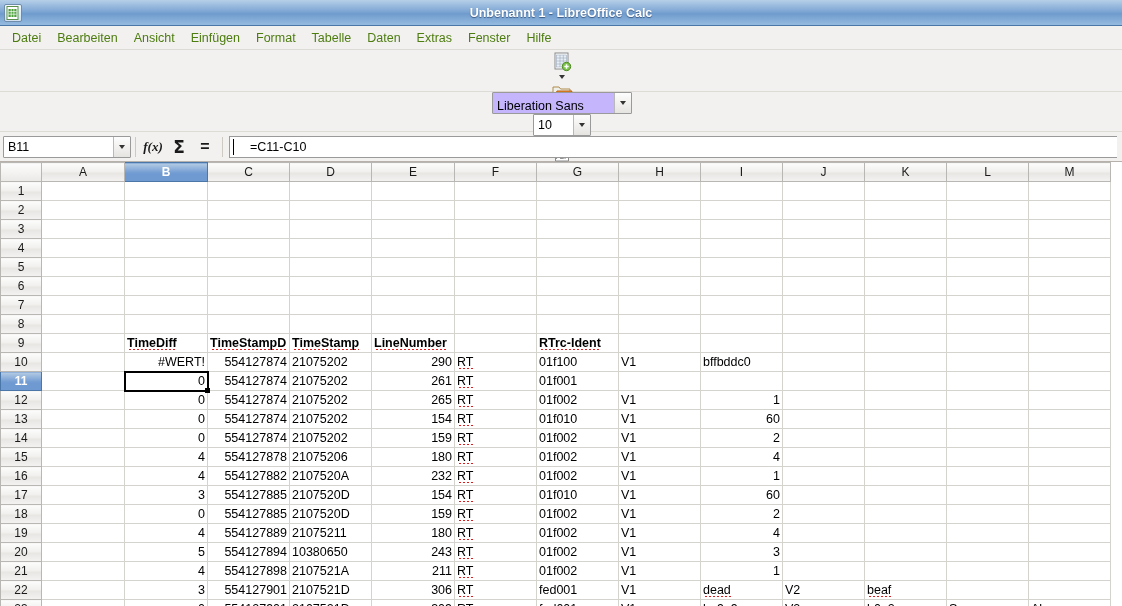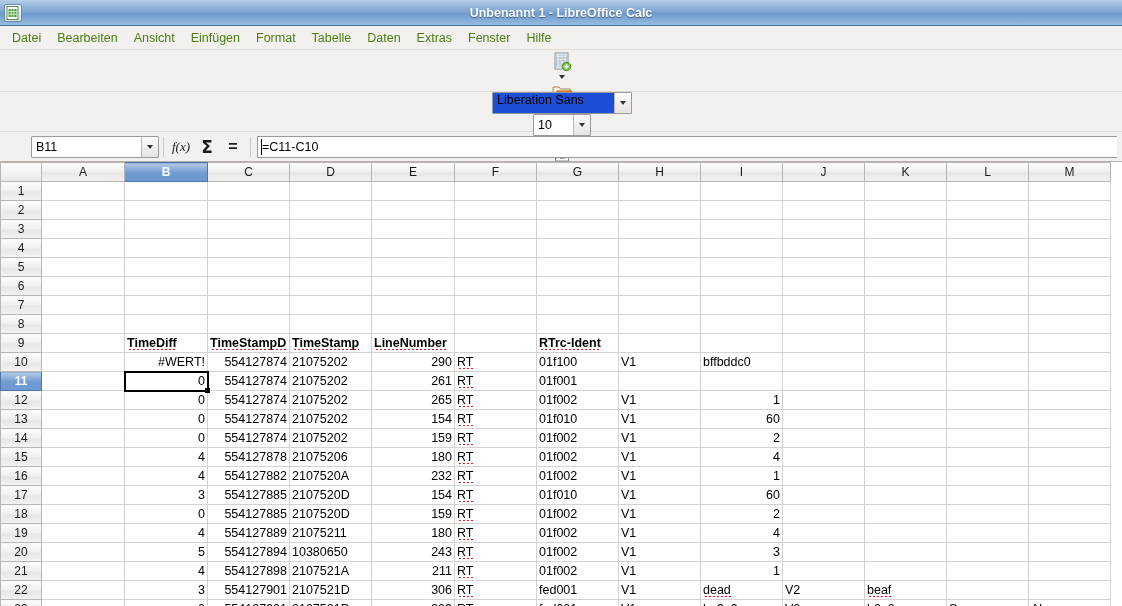--- a/index.html
+++ b/index.html
@@ -78,51 +78,51 @@
 
   
   #formulabar {
     height: 30px; background:#f2f1f0;
     border-bottom: 1px solid #b6b2ab;
     display: flex; align-items: center; padding: 0 3px;
   }
   #namebox {
     width: 128px; height: 22px;
     display: flex; align-items: center;
-    border: 1px solid #9a9a9a; background: #fff; border-radius: 1px; margin-left: 28px;
+    border: 1px solid #9a9a9a; background: #fff; border-radius: 1px;
   }
   #namebox .nb-text {
     flex: 1; font-size: 12.5px; padding-left: 4px; color:#000;
     white-space: nowrap; overflow: hidden;
   }
   #namebox .nb-drop {
     width: 17px; height: 20px; border-left: 1px solid #b9b9b9;
     background: linear-gradient(to bottom,#fdfdfd,#e6e4e1);
     display: flex; align-items: center; justify-content: center;
   }
   .fb-sep { width:1px; height:20px; background:#cdc9c3; margin:0 4px; }
   .fb-btn {
     width: 26px; height: 24px;
     display:flex; align-items:center; justify-content:center;
-    font-size: 14px; color:#1a1a1a;
+    font-size: 14px; color:#1a1a1a;font-weight:bold;
   }
   .fb-btn.fx { font-style: italic; font-family:"Liberation Serif",serif; font-size:13px; }
   .fb-btn.sigma { font-size: 17px; font-weight: bold; font-family:"DejaVu Sans",sans-serif;}
   .fb-btn.eq { font-size: 16px; font-weight: bold; }
   #inputline {
     flex: 1; height: 22px; margin-left: 2px; margin-right: 2px;
     background: #fff; border: 1px solid #9a9a9a; border-right:none;
     display: flex; align-items: center;
     font-size: 12.5px; padding-left: 3px; color: #000;
     position: relative;
   }
   #inputline .caret {
     position:absolute; left:3px; top:2px; bottom:2px; width:1px; background:#000;
   }
-  #inputline .il-text { padding-left: 1px; }
+  #inputline .il-text { padding-left: 17px; }
 
   
   #sheet {
     position: relative;
     width: 1122px;
     height: 606px;
     background: #ffffff;
   }
   #grid-wrap { position: relative; }
   table.grid { border-collapse: collapse; table-layout: fixed; }
@@ -484,21 +484,21 @@
       <rect x="4" y="2.5" width="14" height="17" fill="#fff" stroke="#7a7a7a"></rect>
       <rect x="5.5" y="4" width="11" height="2.4" fill="#5b8ec4"></rect>
       <path d="M5.5 9h11M5.5 11.5h11M5.5 14h8" stroke="#9bb0c4" stroke-width="0.9"></path>
     </svg>
   </div>
 </div>
 
 <div class="toolbar" id="toolbar-format">
   <div class="grip"></div>
 
-  <div id="fontname-box" style="display:flex;align-items:flex-start;border:1px solid #9a9a9a;background:#1d4ed8;height:22px;width:140px;border-radius:1px;">
+  <div id="fontname-box" style="display:flex;align-items:flex-end;border:1px solid #9a9a9a;background:#c4b5fd;height:22px;width:140px;border-radius:1px;">
     <span style="flex:1;font-size:12.5px;padding-left:4px;white-space:nowrap;overflow:hidden;">Liberation Sans</span>
     <span style="width:17px;height:20px;border-left:1px solid #b9b9b9;background:linear-gradient(to bottom,#fdfdfd,#e6e4e1);display:flex;align-items:center;justify-content:center;">
         <i class="tb-arrow"></i>
       </span>
   </div>
 
   <div style="width:6px"></div>
 
   <div id="fontsize-box" style="display:flex;align-items:center;border:1px solid #9a9a9a;background:#fff;height:22px;width:58px;border-radius:1px;">
     <span style="flex:1;font-size:12.5px;padding-left:4px;">10</span>

